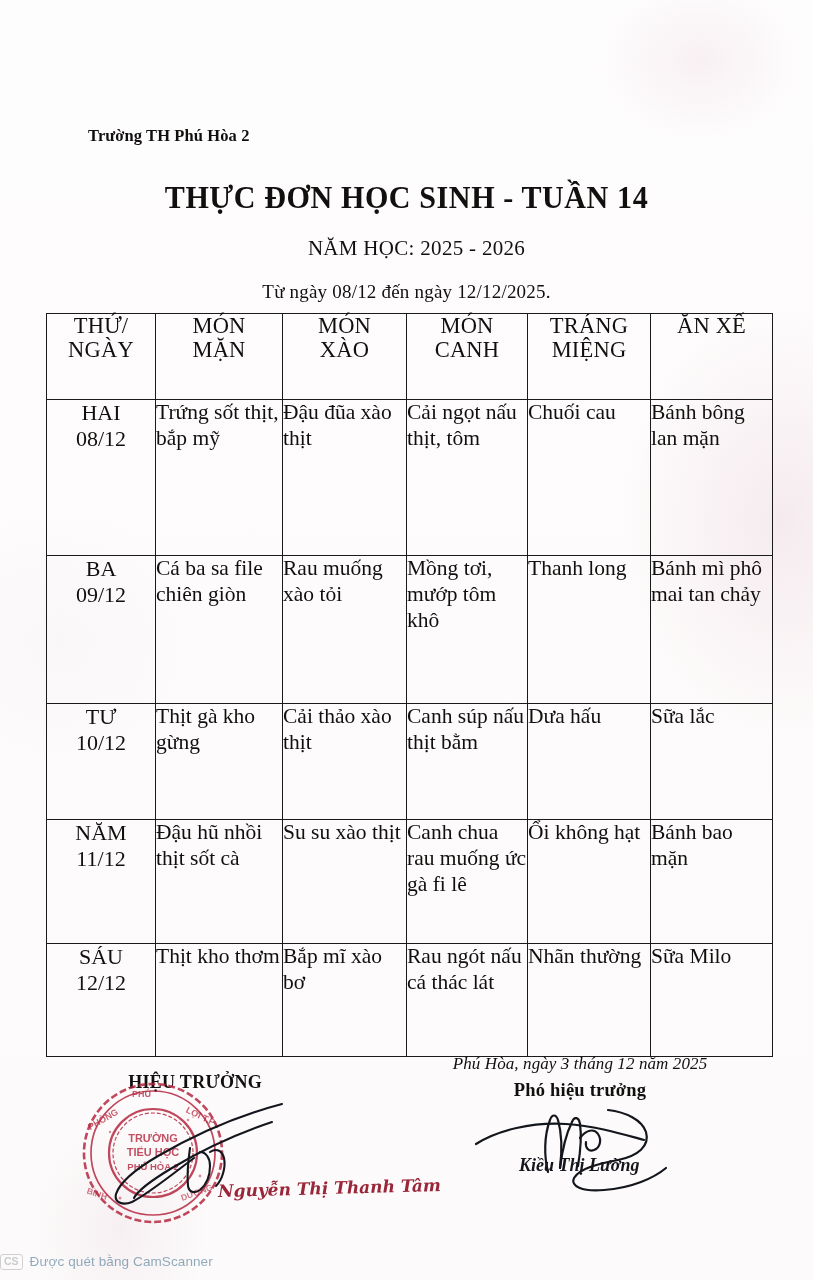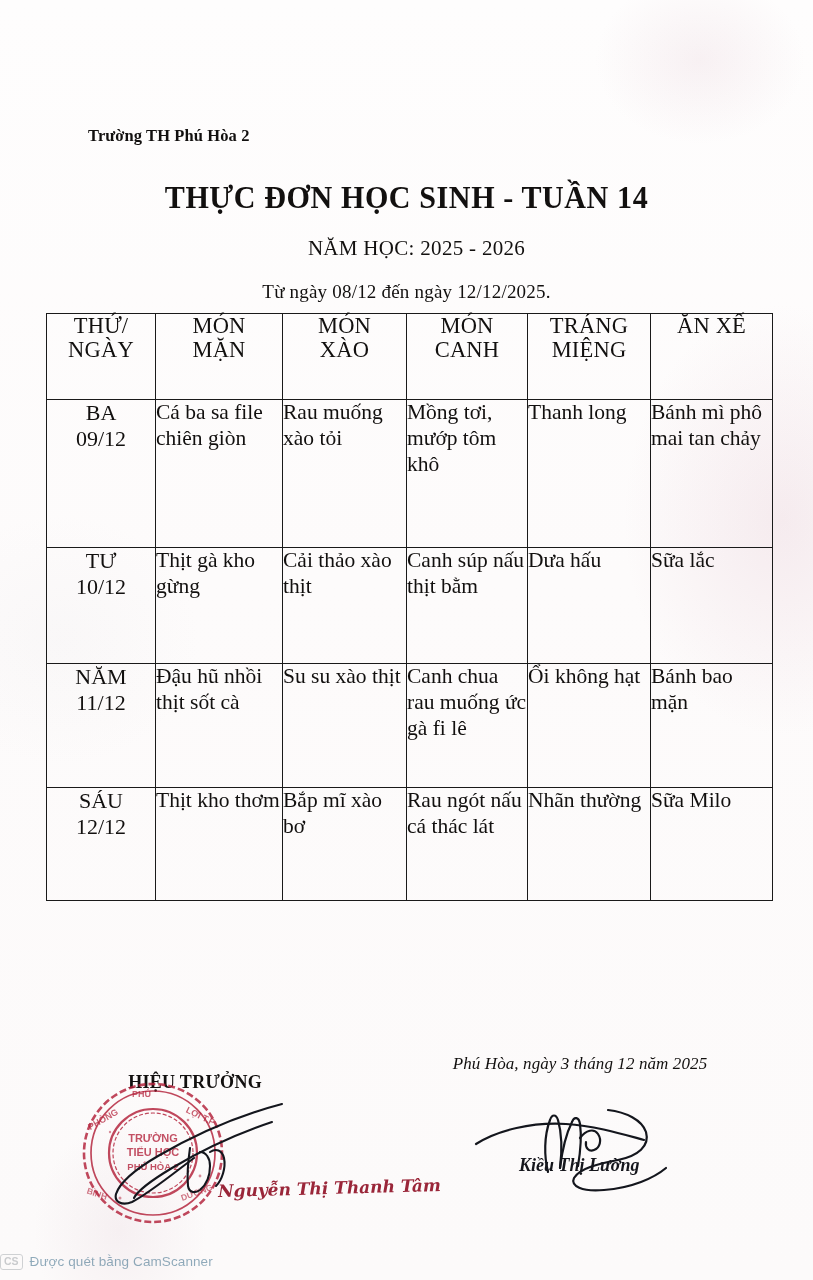--- a/index.html
+++ b/index.html
@@ -283,20 +283,31 @@
           <span>TRÁNG</span><br>
           <span>MIỆNG</span>
         </th>
         <th class="hdr-cell">
           <span>ĂN XẾ</span>
         </th>
       </tr>
     </thead>
     <tbody>
 
+      <tr class="r-hai">
+        <td class="day-cell">
+          <span class="day-name">HAI</span>
+          <span class="day-date">08/12</span>
+        </td>
+        <td class="dish">Trứng sốt thịt, bắp mỹ</td>
+        <td class="dish">Đậu đũa xào thịt</td>
+        <td class="dish">Cải ngọt nấu thịt, tôm</td>
+        <td class="dish">Chuối cau</td>
+        <td class="dish">Bánh bông lan mặn</td>
+      </tr>
 
       <tr class="r-ba">
         <td class="day-cell">
           <span class="day-name">BA</span>
           <span class="day-date">09/12</span>
         </td>
         <td class="dish">Cá ba sa file chiên giòn</td>
         <td class="dish">Rau muống xào tỏi</td>
         <td class="dish">Mồng tơi, mướp tôm khô</td>
         <td class="dish">Thanh long</td>
@@ -337,20 +348,21 @@
         <td class="dish center">Rau ngót nấu cá thác lát</td>
         <td class="dish mid">Nhãn thường</td>
         <td class="dish mid indent">Sữa Milo</td>
       </tr>
     </tbody>
   </table>
 
   <div id="place-date">Phú Hòa, ngày 3 tháng 12 năm 2025</div>
 
   <div id="principal-label">HIỆU TRƯỞNG</div>
+  <div id="vice-label">Phó hiệu trưởng</div>
 
   <div id="stamp">
     <svg viewBox="0 0 146 146" aria-hidden="true">
       <g fill="none" stroke="#b3213a" opacity="0.82">
         <circle cx="73" cy="73" r="69" stroke-width="2.6" stroke-dasharray="7 3"></circle>
         <circle cx="73" cy="73" r="62" stroke-width="1.7"></circle>
         <circle cx="73" cy="73" r="44" stroke-width="2.2"></circle>
         <circle cx="73" cy="73" r="40" stroke-width="1.2" stroke-dasharray="4 2"></circle>
       </g>
       <g fill="#b3213a" opacity="0.72" font-family="'Liberation Sans',sans-serif" font-size="9" font-weight="bold">

